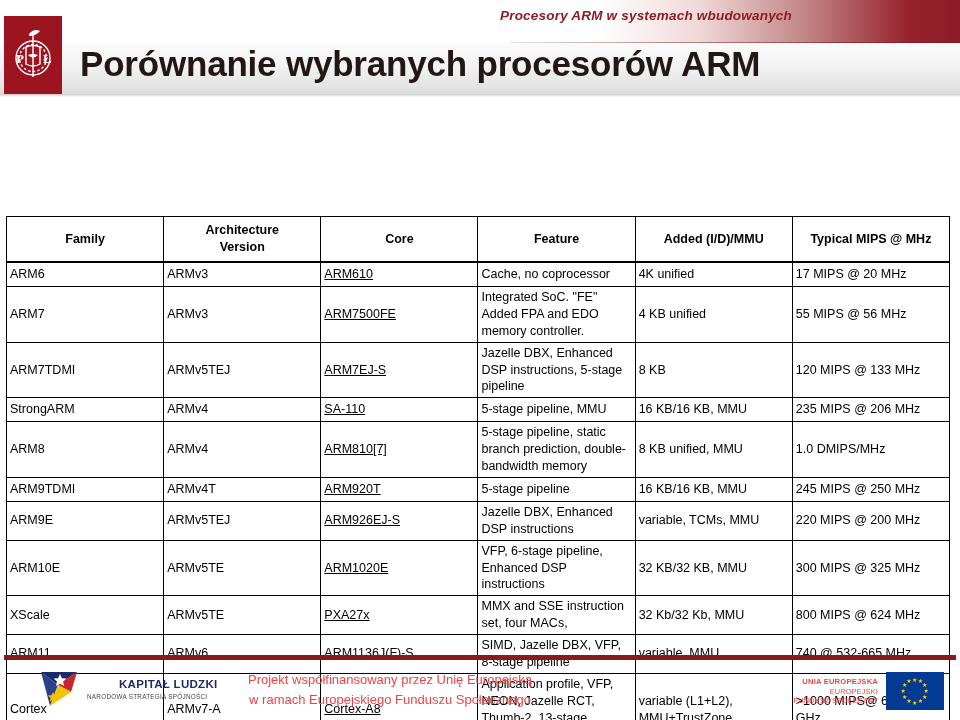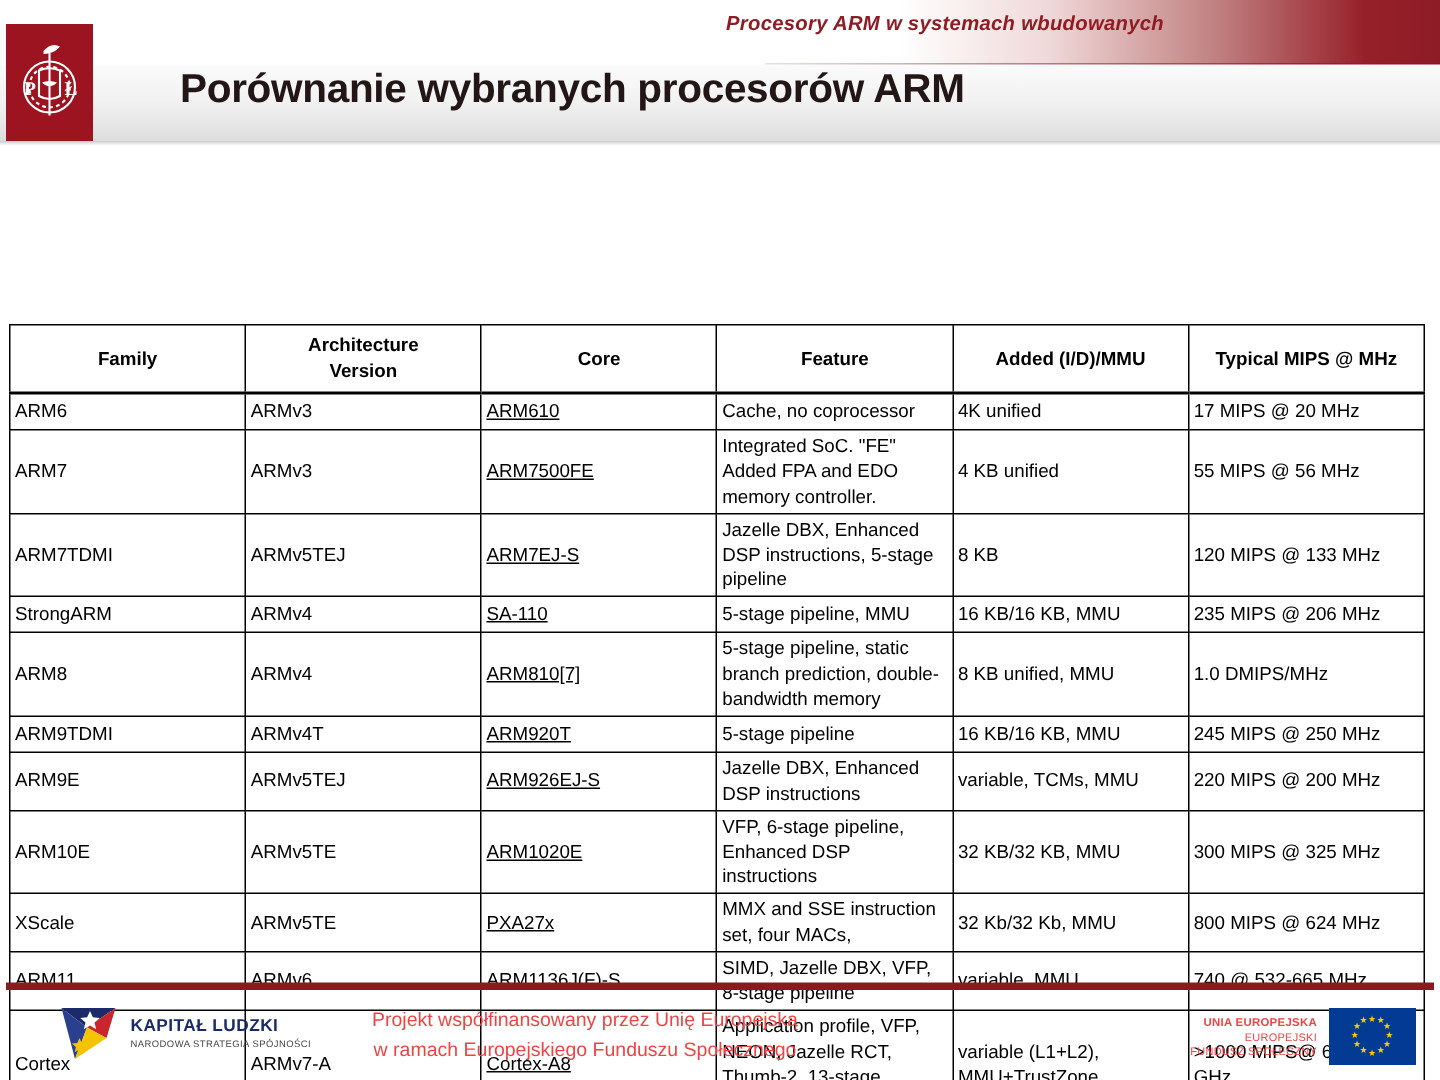--- a/index.html
+++ b/index.html
@@ -15,20 +15,21 @@
     position: relative;
   }
 
   
   .slide-header {
     position: absolute;
     left: 0;
     top: 0;
     width: 840px;
     height: 104px;
+    padding-left: 16px;
   }
   .header-gradient {
     position: absolute;
     left: 340px;
     top: 0;
     width: 620px;
     height: 42px;
     background: linear-gradient(to right, #ffffff 0%, #ffffff 42%, #f0d8d8 58%, #c08080 76%, #96202a 92%, #8d1c26 100%);
   }
   .header-subtitle {
@@ -74,26 +75,25 @@
     height: 78px;
     background: #9b1420;
     display: flex;
     align-items: center;
     justify-content: center;
   }
   .page-title {
     position: absolute;
     left: 80px;
     top: 44px;
-    font-size: 27px;
+    font-size: 35px;
     font-weight: bold;
     color: #231616;
     white-space: nowrap;
     letter-spacing: -0.2px;
-    margin-left: 40px;
   }
 
   
   .table-wrap {
     position: absolute;
     left: 6px;
     top: 216px;
     width: 944px;
   }
   table.cmp {
@@ -161,20 +161,21 @@
     width: 42px;
     height: 42px;
     position: relative;
   }
   .kl-text-top {
     font-size: 11.5px;
     font-weight: bold;
     color: #1b2a6b;
     letter-spacing: 0.3px;
     line-height: 1.1;
+    margin-left: 32px;
   }
   .kl-text-sub {
     font-size: 6.3px;
     color: #444444;
     letter-spacing: 0.3px;
     margin-top: 2px;
   }
   .footer-center {
     position: absolute;
     left: 0;

